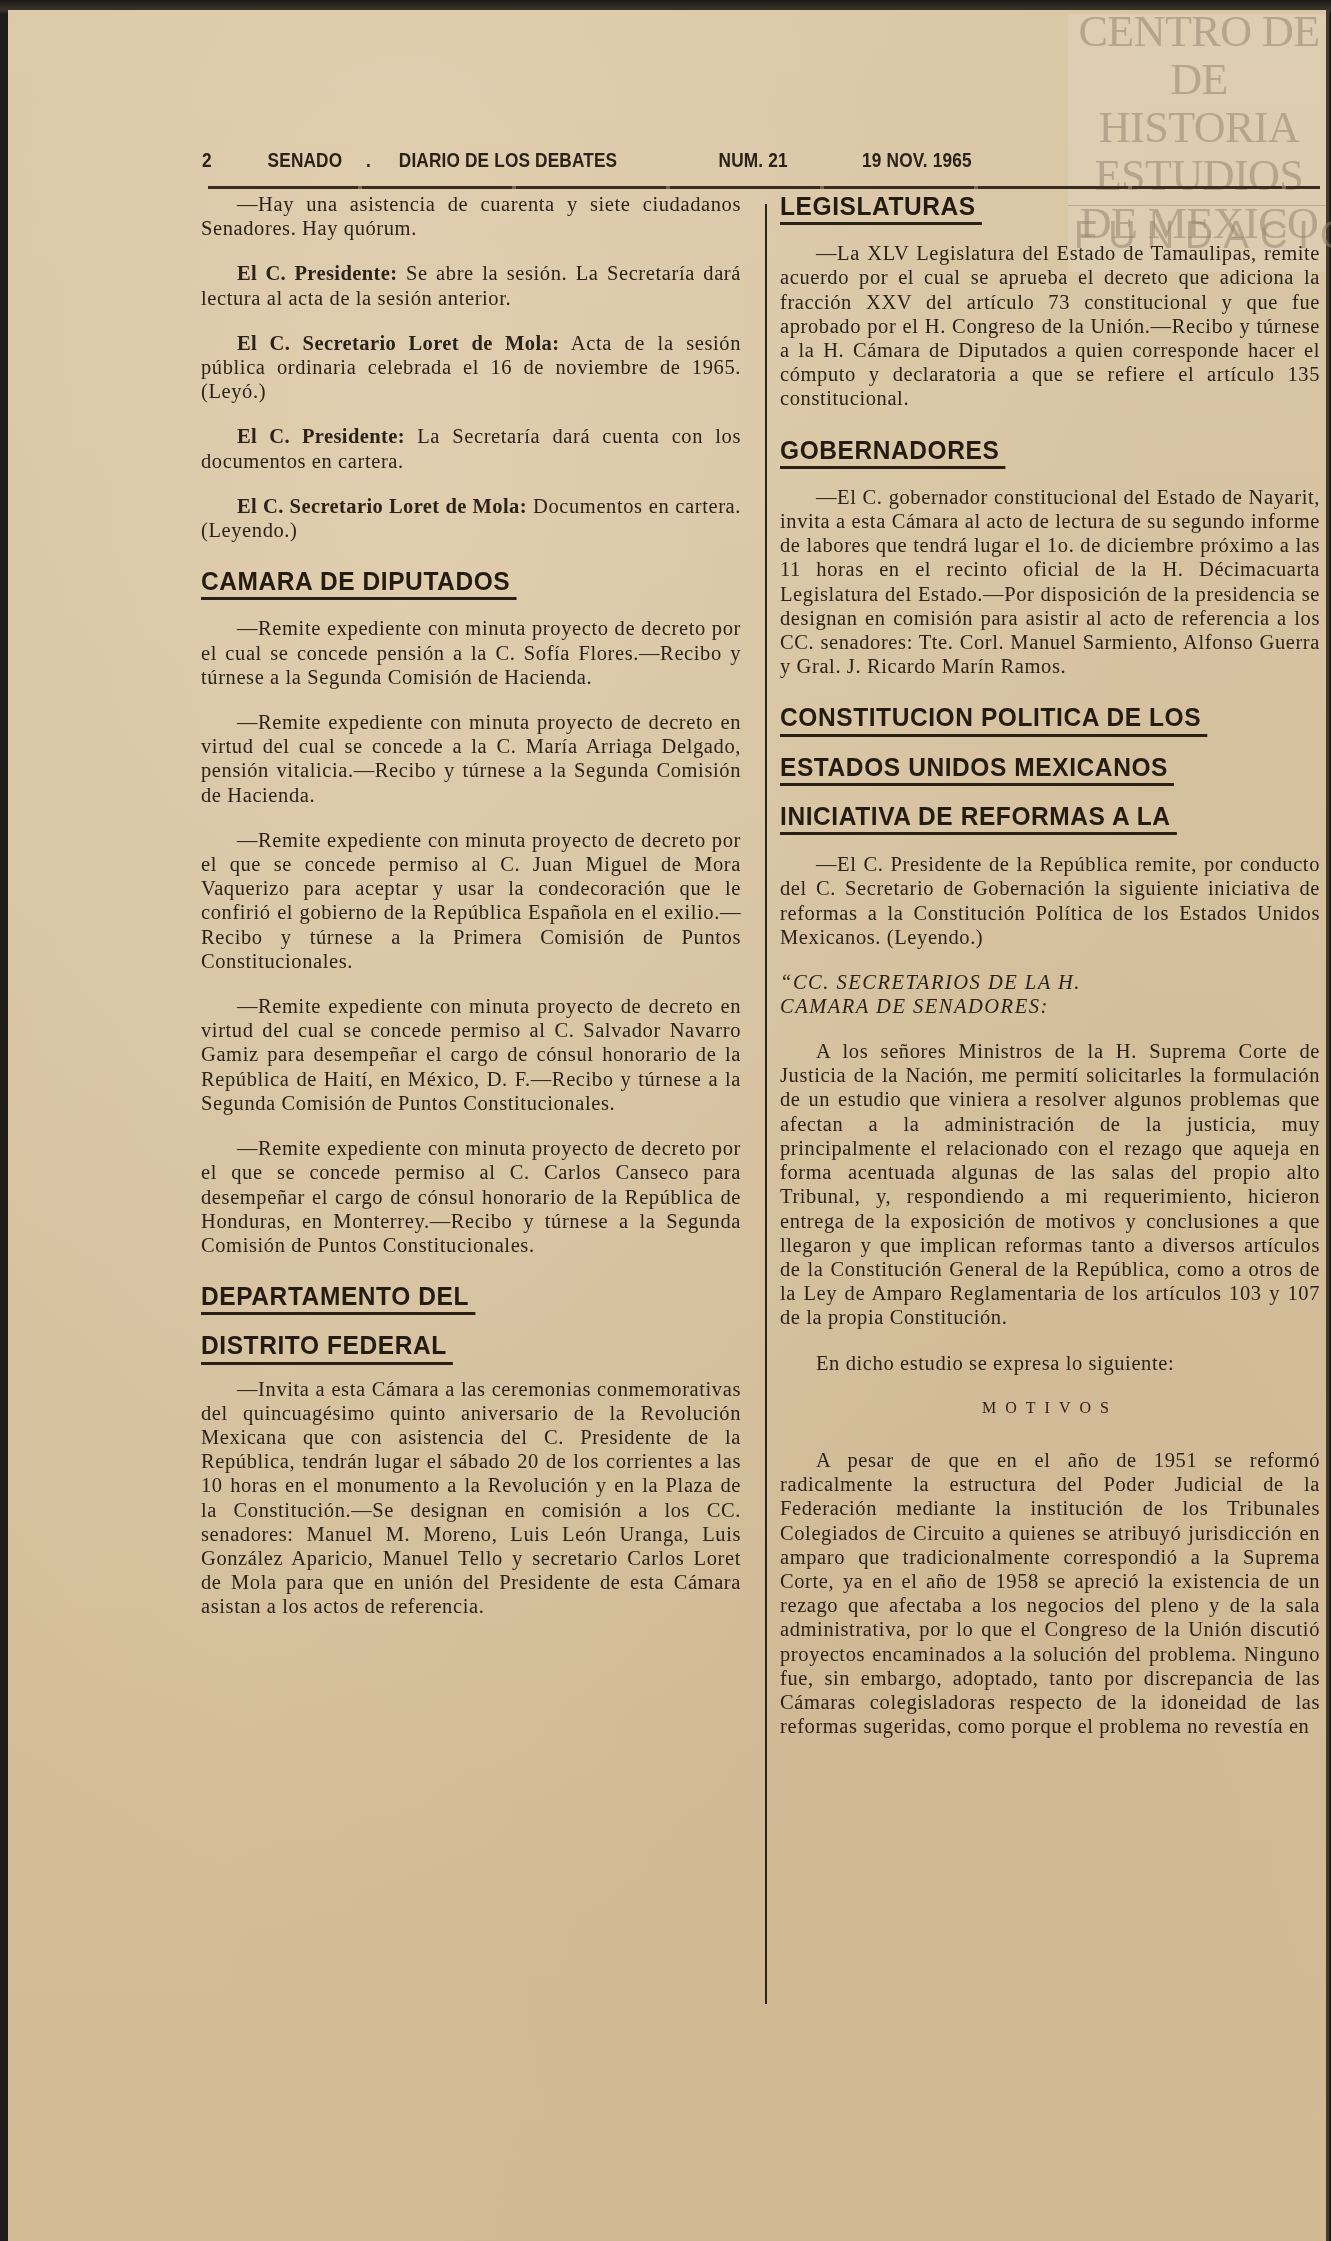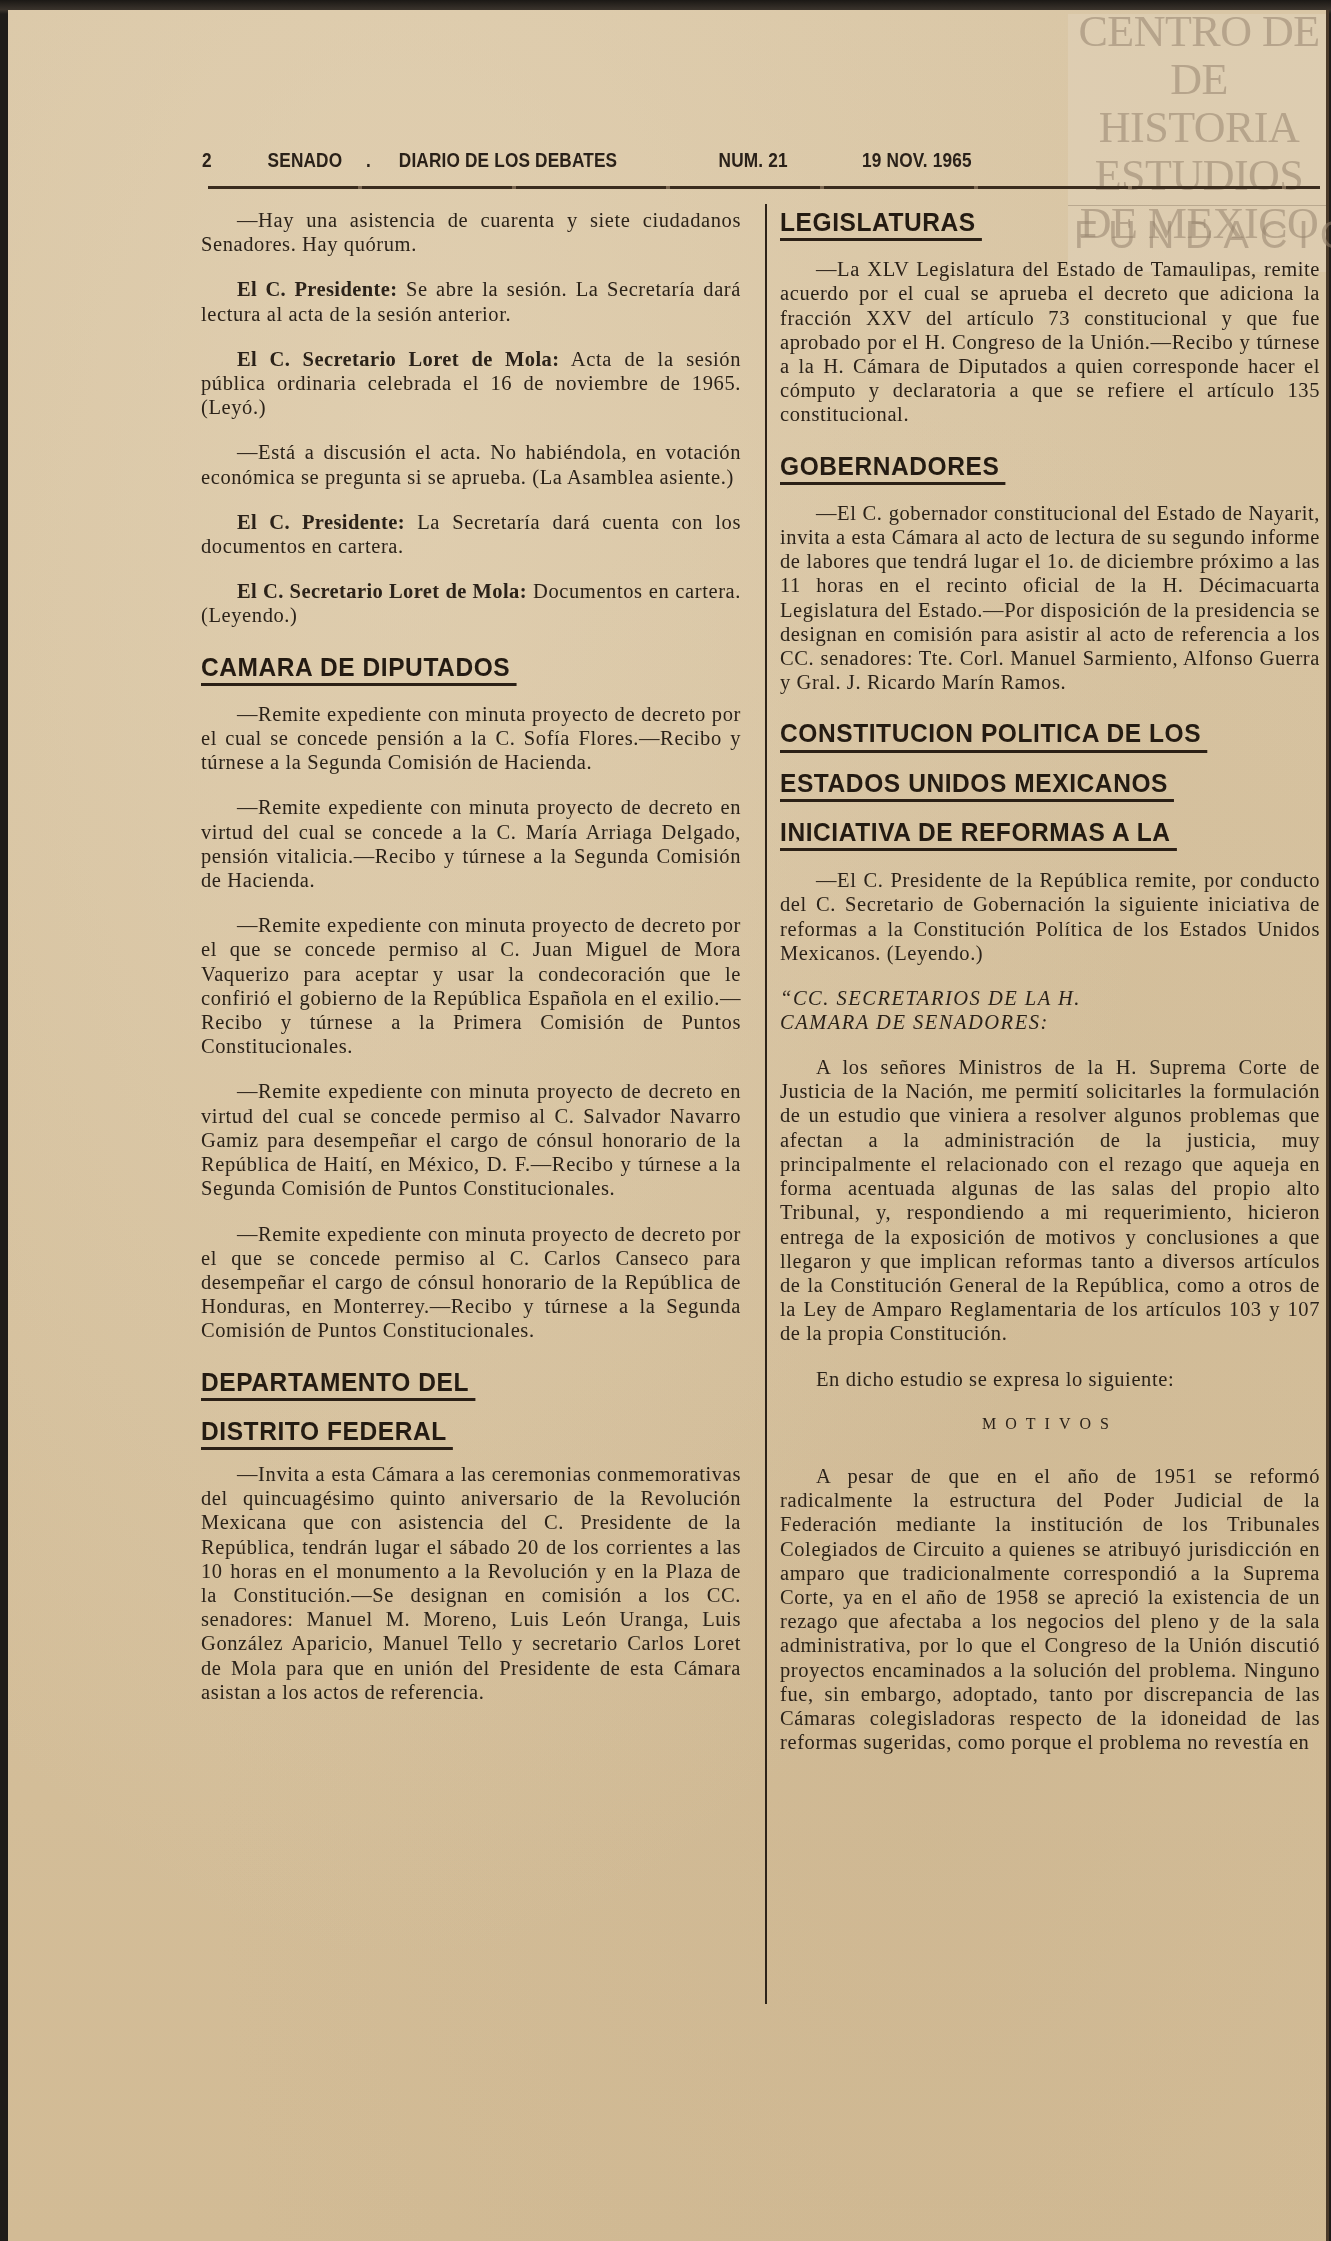--- a/index.html
+++ b/index.html
@@ -28,21 +28,21 @@
       font-family: "Liberation Sans", "DejaVu Sans", sans-serif;
       font-weight: bold; font-size: 21px; letter-spacing: 0.2px; color: #2a2119;
       transform: scaleX(0.82); transform-origin: left top;
     }
     .header span { position: absolute; top: 0; white-space: nowrap; }
     .header-rule {
       position: absolute; left: 208px; top: 186px; width: 1112px; height: 3px;
       background: repeating-linear-gradient(90deg, #3a2c1e 0 150px, #7a6650 150px 154px);
     }
 
-    .col { position: absolute; top: 208px; width: 540px; font-size: 20.5px; line-height: 24.2px; }
+    .col { position: absolute; top: 192px; width: 540px; font-size: 20.5px; line-height: 24.2px; }
     .col-left { left: 201px; }
     .col-right { left: 780px; }
     .divider { position: absolute; left: 765px; top: 204px; width: 2px; height: 1800px; background: #2e241a; }
 
     p { margin: 0 0 21px 0; text-align: justify; text-indent: 36px; letter-spacing: 0.6px; }
     p b { font-family: "Liberation Serif", serif; font-weight: bold; letter-spacing: 0.4px; }
     .section {
       font-family: "Liberation Sans", "DejaVu Sans", sans-serif; font-weight: bold;
       font-size: 25px; letter-spacing: 0.6px; color: #241b12;
       display: inline-block; border-bottom: 3px solid #2b2016; padding: 0 6px 4px 0;
@@ -97,21 +97,20 @@
   <span style="left:805px">19 NOV. 1965</span>
 </div>
 <div class="header-rule"></div>
 
 <div class="divider"></div>
 
 <div class="col col-left">
   <p>—Hay una asistencia de cuarenta y siete ciudadanos Senadores. Hay quórum.</p>
   <p><b>El C. Presidente:</b><span> Se abre la sesión. La Secretaría dará lectura al acta de la sesión anterior.</span></p>
   <p><b>El C. Secretario Loret de Mola:</b><span> Acta de la sesión pública ordinaria celebrada el 16 de noviembre de 1965. (Leyó.)</span></p>
-  <p>—Está a discusión el acta. No habiéndola, en votación económica se pregunta si se aprueba. (La Asamblea asiente.)</p>
   <p><b>El C. Presidente:</b><span> La Secretaría dará cuenta con los documentos en cartera.</span></p>
   <p><b>El C. Secretario Loret de Mola:</b><span> Documentos en cartera. (Leyendo.)</span></p>
 
   <div class="section-block"><span class="section">CAMARA DE DIPUTADOS</span></div>
   <p>—Remite expediente con minuta proyecto de decreto por el cual se concede pensión a la C. Sofía Flores.—Recibo y túrnese a la Segunda Comisión de Hacienda.</p>
   <p>—Remite expediente con minuta proyecto de decreto en virtud del cual se concede a la C. María Arriaga Delgado, pensión vitalicia.—Recibo y túrnese a la Segunda Comisión de Hacienda.</p>
   <p>—Remite expediente con minuta proyecto de decreto por el que se concede permiso al C. Juan Miguel de Mora Vaquerizo para aceptar y usar la condecoración que le confirió el gobierno de la República Española en el exilio.—Recibo y túrnese a la Primera Comisión de Puntos Constitucionales.</p>
   <p>—Remite expediente con minuta proyecto de decreto en virtud del cual se concede permiso al C. Salvador Navarro Gamiz para desempeñar el cargo de cónsul honorario de la República de Haití, en México, D. F.—Recibo y túrnese a la Segunda Comisión de Puntos Constitucionales.</p>
   <p>—Remite expediente con minuta proyecto de decreto por el que se concede permiso al C. Carlos Canseco para desempeñar el cargo de cónsul honorario de la República de Honduras, en Monterrey.—Recibo y túrnese a la Segunda Comisión de Puntos Constitucionales.</p>
 

